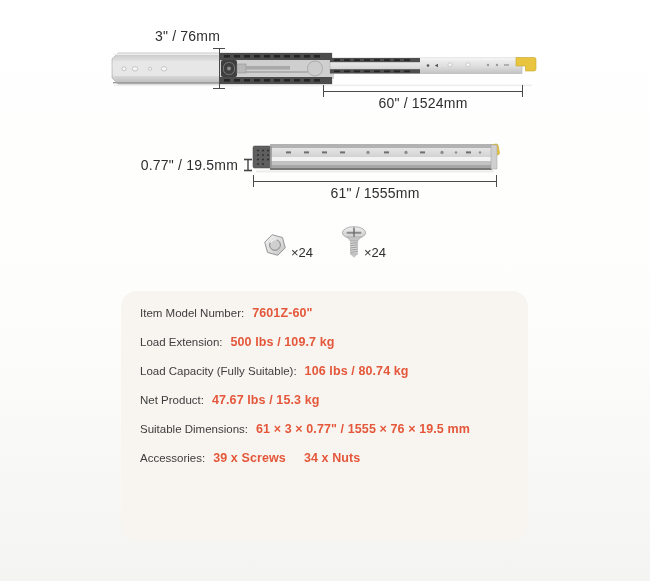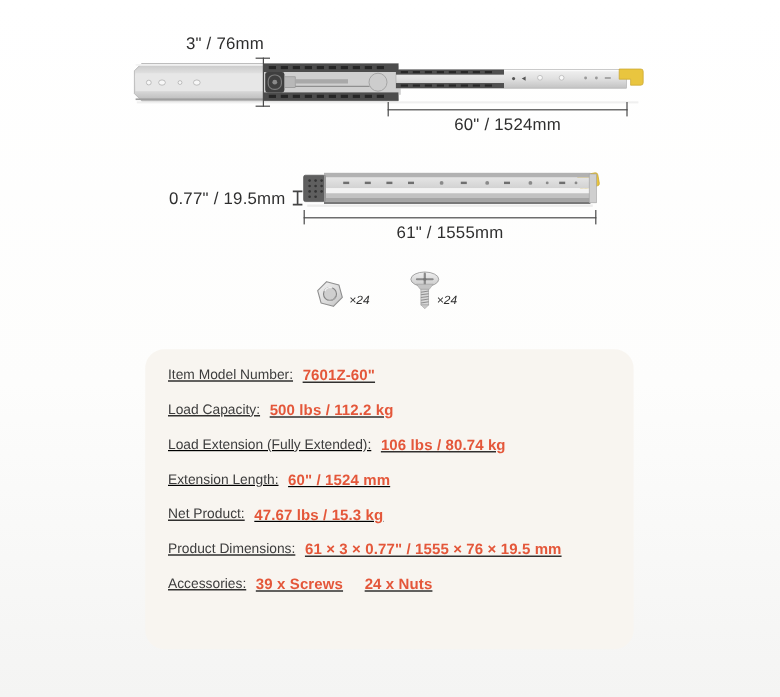--- a/index.html
+++ b/index.html
@@ -20,35 +20,33 @@
     letter-spacing: 0.2px;
     text-align: center;
     white-space: nowrap;
   }
   .dim-line-h { position: absolute; height: 1px; background: #4a4a4a; }
   .dim-line-v { position: absolute; width: 1px; background: #4a4a4a; }
   .dim-tick-v { position: absolute; width: 1px; background: #4a4a4a; }
   .dim-tick-h { position: absolute; height: 1px; background: #4a4a4a; }
   .count-label {
     position: absolute;
-    font-size: 10px;
+    font-size: 13px;
     color: #2f2f2f;
     white-space: nowrap;
-    font-style: italic;
   }
   .spec-panel {
     position: absolute;
     left: 121px; top: 291px;
     width: 407px; height: 250px;
     background: #f8f5f0;
     border-radius: 16px;
     padding: 7px 0 0 19px;
     display: flex;
     flex-direction: column;
-    text-decoration: underline;
   }
   .spec-row {
     height: 29.1px;
     display: flex;
     align-items: center;
     white-space: nowrap;
   }
   .spec-label {
     font-size: 11.5px;
     color: #3d3d3d;
@@ -277,39 +275,35 @@
     <polygon points="10.5,31 17.5,31 14,34.5" fill="#c9c9c9" stroke="#a2a2a2" stroke-width="0.5"></polygon>
   </svg>
   <div class="count-label" style="left:364px; top:245px;">×24</div>
 
   <div class="spec-panel">
     <div class="spec-row">
       <span class="spec-label">Item Model Number:</span>
       <span class="spec-value">7601Z-60"</span>
     </div>
     <div class="spec-row">
-      <span class="spec-label">Load Capacity:</span>
-      <span class="spec-value">500 lbs / 112.2 kg</span>
-    </div>
-    <div class="spec-row">
-      <span class="spec-label">Load Extension (Fully Extended):</span>
+      <span class="spec-label">Load Extension:</span>
+      <span class="spec-value">500 lbs / 109.7 kg</span>
+    </div>
+    <div class="spec-row">
+      <span class="spec-label">Load Capacity (Fully Suitable):</span>
       <span class="spec-value">106 lbs / 80.74 kg</span>
-    </div>
-    <div class="spec-row">
-      <span class="spec-label">Extension Length:</span>
-      <span class="spec-value">60" / 1524 mm</span>
     </div>
     <div class="spec-row">
       <span class="spec-label">Net Product:</span>
       <span class="spec-value">47.67 lbs / 15.3 kg</span>
     </div>
     <div class="spec-row">
-      <span class="spec-label">Product Dimensions:</span>
+      <span class="spec-label">Suitable Dimensions:</span>
       <span class="spec-value">61 × 3 × 0.77" / 1555 × 76 × 19.5 mm</span>
     </div>
     <div class="spec-row">
       <span class="spec-label">Accessories:</span>
       <span class="spec-value">39 x Screws</span>
-      <span class="spec-value">24 x Nuts</span>
+      <span class="spec-value">34 x Nuts</span>
     </div>
   </div>
 
 </div>
 
 </body></html>

